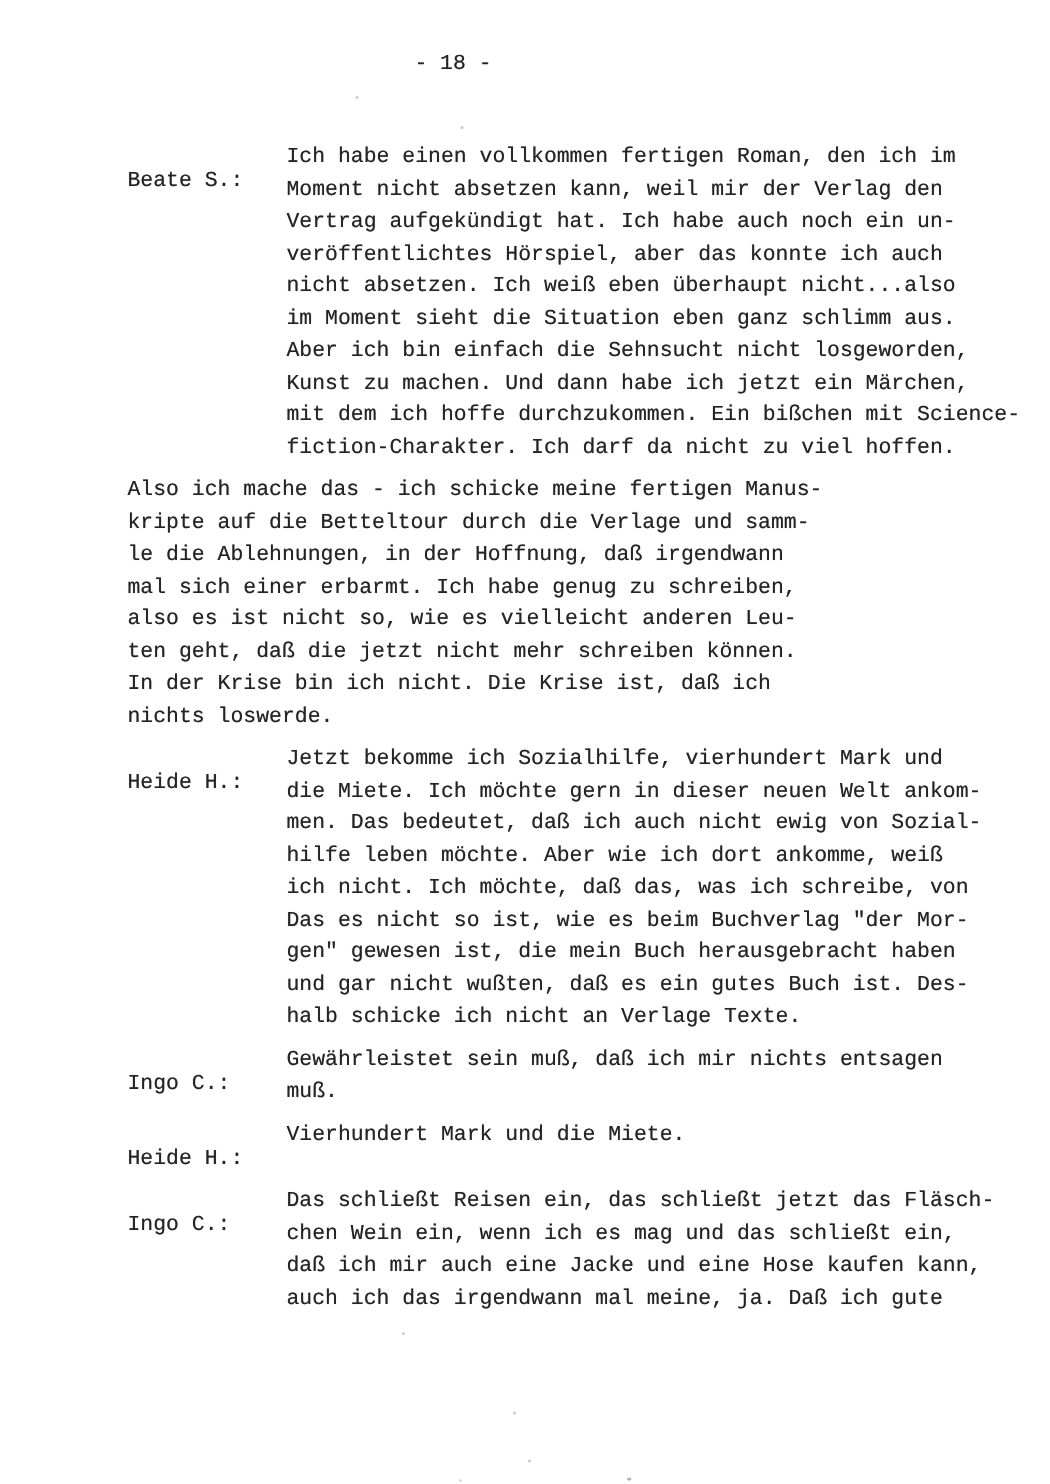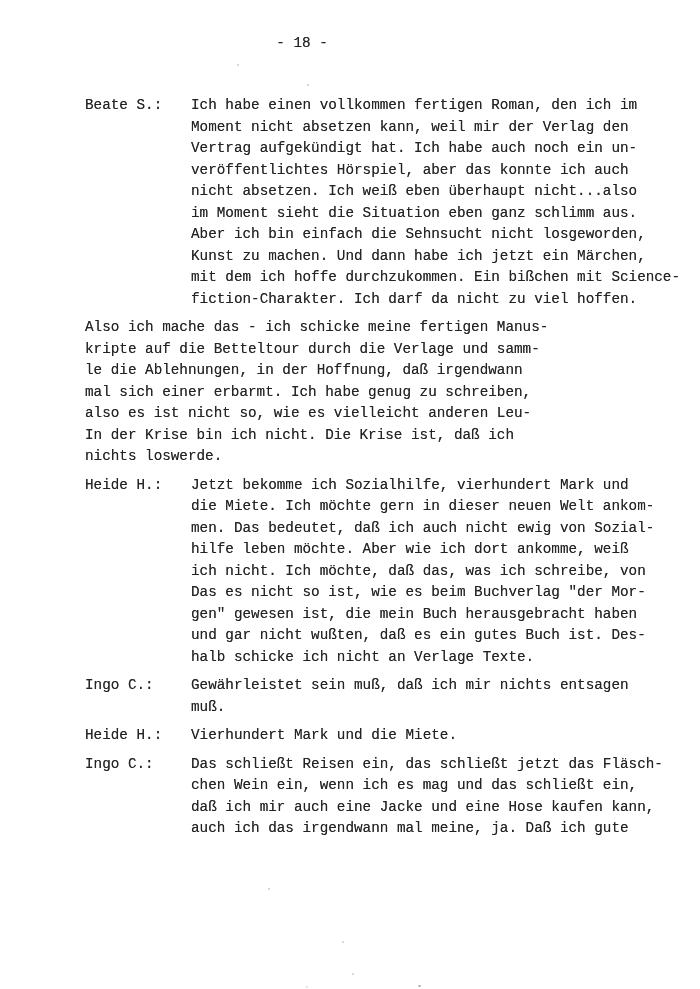--- a/index.html
+++ b/index.html
@@ -34,20 +34,21 @@
     width: 600px;
   }
   .entry {
     display: flex;
     margin: 0 0 7px 0;
   }
   .speaker {
     flex: none;
     width: 106px;
     white-space: pre;
+    margin-top: 16px;
   }
   .lines {
     flex: 1;
     font-family: Liberation Mono, monospace;
   }
   .line {
     white-space: pre;
   }
   .speck {
     position: absolute;
@@ -89,20 +90,21 @@
         </div>
   </div>
 
   <div class="entry">
     <div class="lines">
           <div class="line">Also ich mache das - ich schicke meine fertigen Manus-</div>
           <div class="line">kripte auf die Betteltour durch die Verlage und samm-</div>
           <div class="line">le die Ablehnungen, in der Hoffnung, daß irgendwann</div>
           <div class="line">mal sich einer erbarmt. Ich habe genug zu schreiben,</div>
           <div class="line">also es ist nicht so, wie es vielleicht anderen Leu-</div>
+          <div class="line">ten geht, daß die jetzt nicht mehr schreiben können.</div>
           <div class="line">In der Krise bin ich nicht. Die Krise ist, daß ich</div>
           <div class="line">nichts loswerde.</div>
         </div>
   </div>
 
   <div class="entry">
     <div class="speaker">Heide H.:</div>
     <div class="lines">
           <div class="line">Jetzt bekomme ich Sozialhilfe, vierhundert Mark und</div>
           <div class="line">die Miete. Ich möchte gern in dieser neuen Welt ankom-</div>

